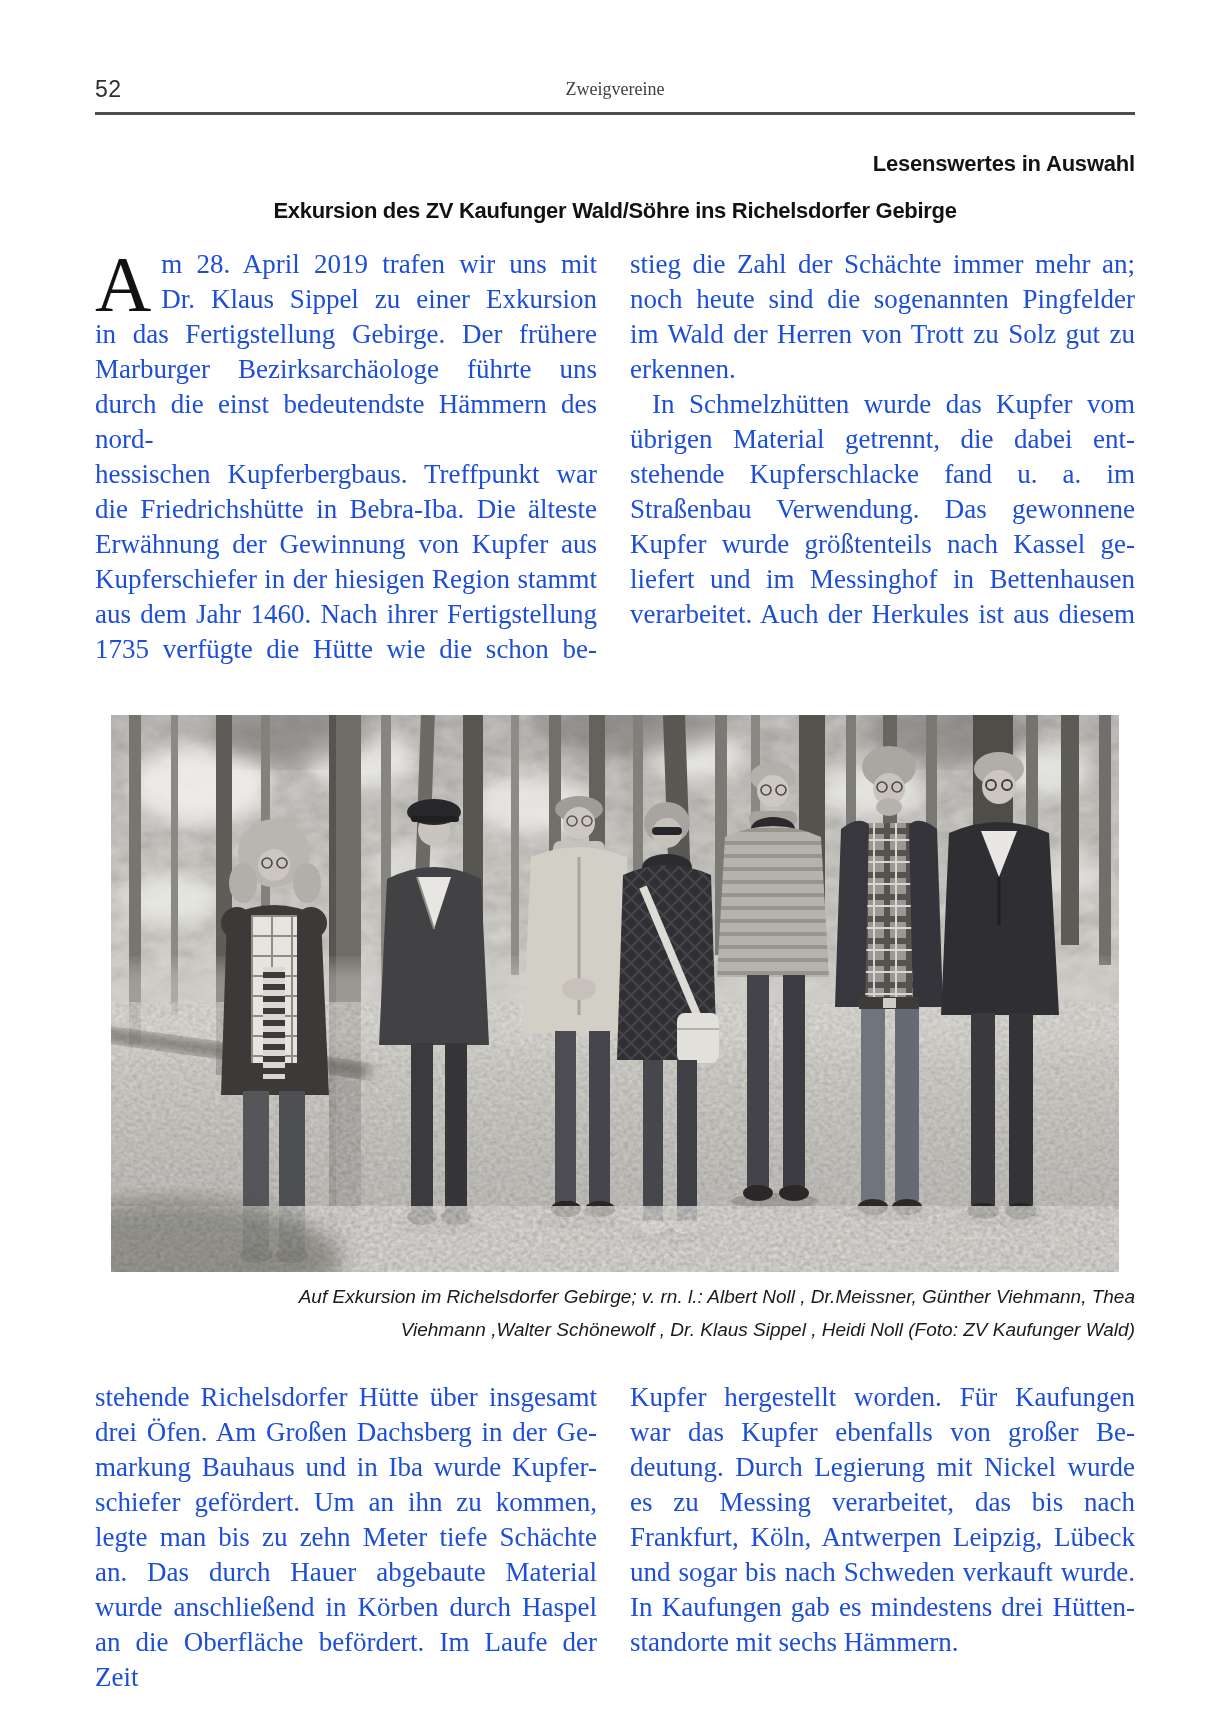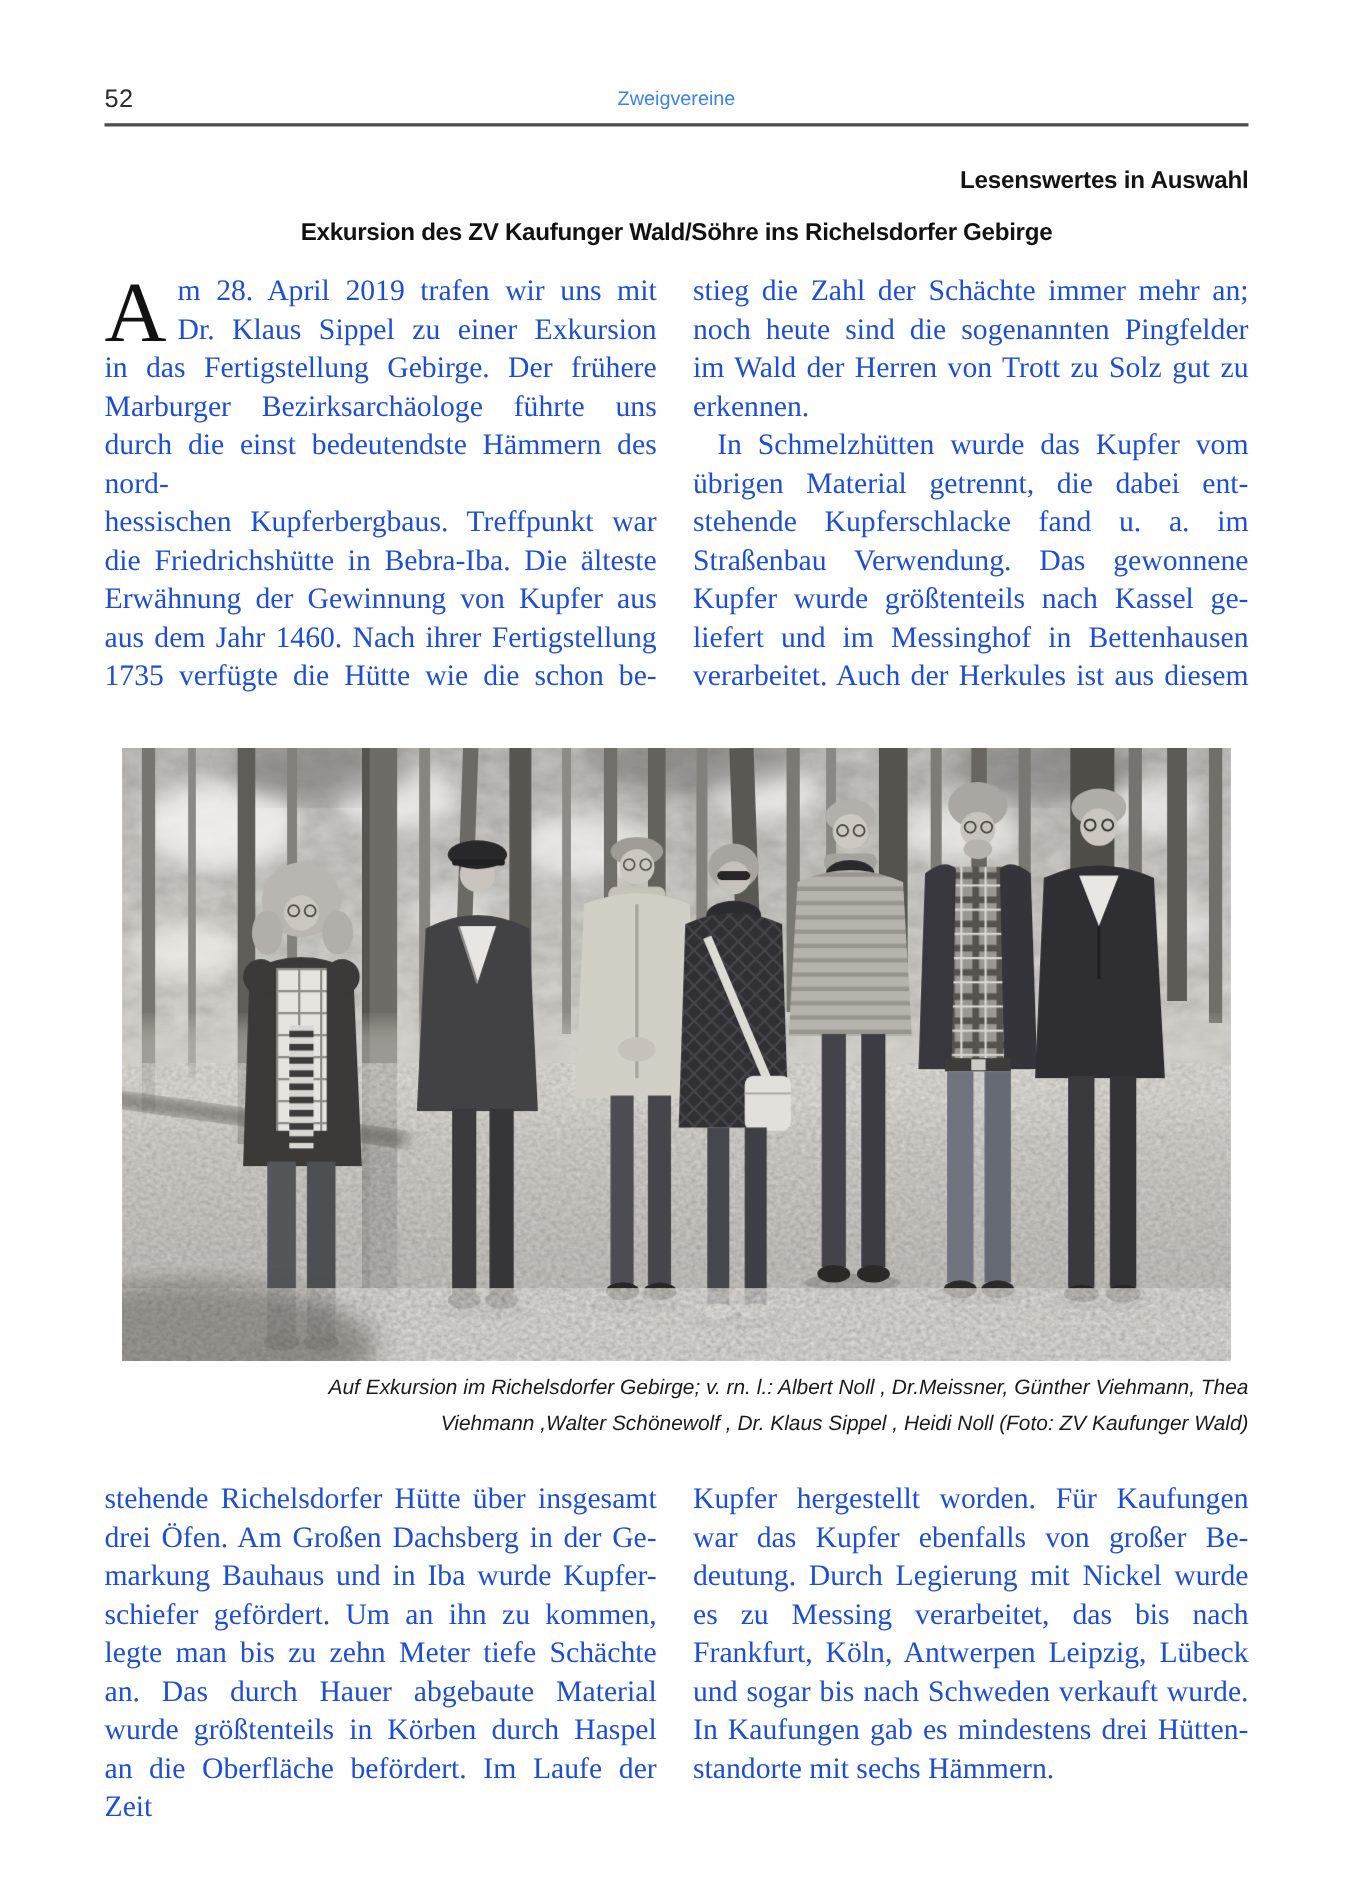--- a/index.html
+++ b/index.html
@@ -14,22 +14,22 @@
     overflow:hidden;
   }
   .hdr{position:relative;height:30px;}
   .pagenum{
     position:absolute;left:0;top:0;
     font-family:"Liberation Sans", sans-serif;
     font-size:23px;color:#2e2e2e;letter-spacing:.5px;
   }
   .running{
     text-align:center;
-    font-family:Liberation Sans, sans-serif;
-    font-size:18px;color:#3b82f6;padding-top:3px;
+    font-family:Liberation Serif, serif;
+    font-size:18px;color:#404040;padding-top:3px;
   }
   .rule{margin-top:6px;height:3px;background:#4e4e4e;}
   .kicker{
     margin-top:36px;text-align:right;
     font-family:"Liberation Sans", sans-serif;
     font-size:22px;font-weight:700;color:#141414;letter-spacing:-0.2px;
   }
   .title{
     margin:18px 0 0 0;text-align:center;
     font-family:"Liberation Sans", sans-serif;
@@ -81,20 +81,21 @@
     <div class="col left">
       <span class="dropcap">A</span>
     <div class="line">m 28. April 2019 trafen wir uns mit</div>
         <div class="line">Dr. Klaus Sippel zu einer Exkursion</div>
         <div class="line">in das Fertigstellung Gebirge. Der frühere</div>
         <div class="line">Marburger Bezirksarchäologe führte uns</div>
         <div class="line">durch die einst bedeutendste Hämmern des nord-</div>
         <div class="line">hessischen Kupferbergbaus. Treffpunkt war</div>
         <div class="line">die Friedrichshütte in Bebra-Iba. Die älteste</div>
         <div class="line">Erwähnung der Gewinnung von Kupfer aus</div>
+        <div class="line">Kupferschiefer in der hiesigen Region stammt</div>
         <div class="line">aus dem Jahr 1460. Nach ihrer Fertigstellung</div>
         <div class="line">1735 verfügte die Hütte wie die schon be-</div>
       </div>
     <div class="col right">
         <div class="line">stieg die Zahl der Schächte immer mehr an;</div>
         <div class="line">noch heute sind die sogenannten Pingfelder</div>
         <div class="line">im Wald der Herren von Trott zu Solz gut zu</div>
         <div class="line last">erkennen.</div>
         <div class="line indent">In Schmelzhütten wurde das Kupfer vom</div>
         <div class="line">übrigen Material getrennt, die dabei ent-</div>
@@ -346,21 +347,21 @@
   </figure>
 
   <div class="cols bottom">
     <div class="col left">
         <div class="line">stehende Richelsdorfer Hütte über insgesamt</div>
         <div class="line">drei Öfen. Am Großen Dachsberg in der Ge-</div>
         <div class="line">markung Bauhaus und in Iba wurde Kupfer-</div>
         <div class="line">schiefer gefördert. Um an ihn zu kommen,</div>
         <div class="line">legte man bis zu zehn Meter tiefe Schächte</div>
         <div class="line">an. Das durch Hauer abgebaute Material</div>
-        <div class="line">wurde größtenteils in Körben durch Haspel</div>
+        <div class="line">wurde anschließend in Körben durch Haspel</div>
         <div class="line">an die Oberfläche befördert. Im Laufe der Zeit</div>
       </div>
     <div class="col right">
         <div class="line">Kupfer hergestellt worden. Für Kaufungen</div>
         <div class="line">war das Kupfer ebenfalls von großer Be-</div>
         <div class="line">deutung. Durch Legierung mit Nickel wurde</div>
         <div class="line">es zu Messing verarbeitet, das bis nach</div>
         <div class="line">Frankfurt, Köln, Antwerpen Leipzig, Lübeck</div>
         <div class="line">und sogar bis nach Schweden verkauft wurde.</div>
         <div class="line">In Kaufungen gab es mindestens drei Hütten-</div>

